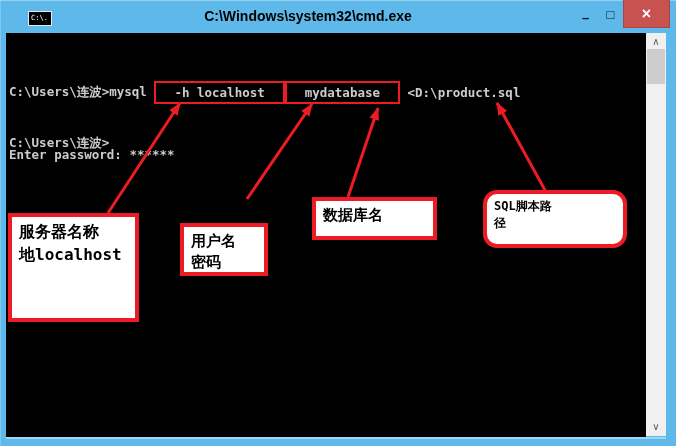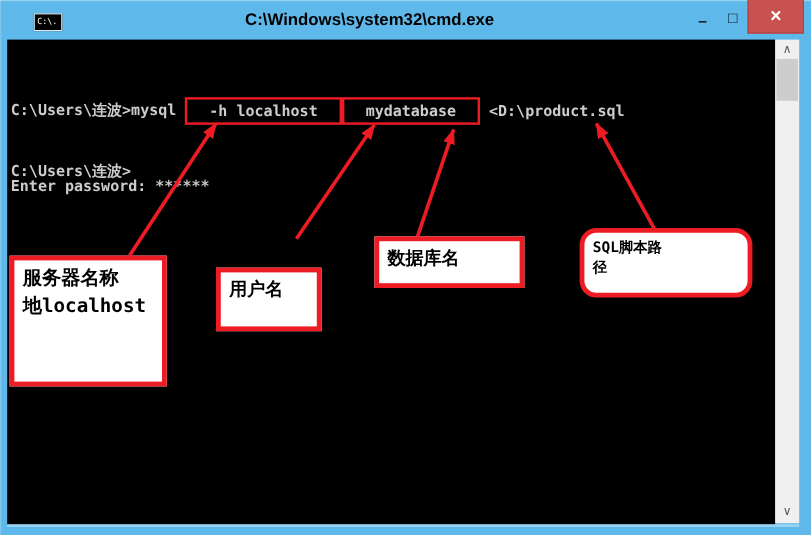--- a/index.html
+++ b/index.html
@@ -107,20 +107,21 @@
 
     <div class="cline pwline">Enter password: ******</div>
     <div class="cline prompt2">C:\Users\连波&gt;</div>
 
     <div class="label label-server">
       <div>服务器名称</div>
       <div>地localhost</div>
     </div>
     <div class="label label-creds">
       <div>用户名</div>
+      <div>密码</div>
     </div>
     <div class="label label-db">
       <div>数据库名</div>
     </div>
     <div class="label label-sqlpath">
       <div>SQL脚本路</div>
       <div>径</div>
     </div>
 
     <svg class="arrow-layer" viewBox="0 0 640 404" xmlns="http://www.w3.org/2000/svg">

